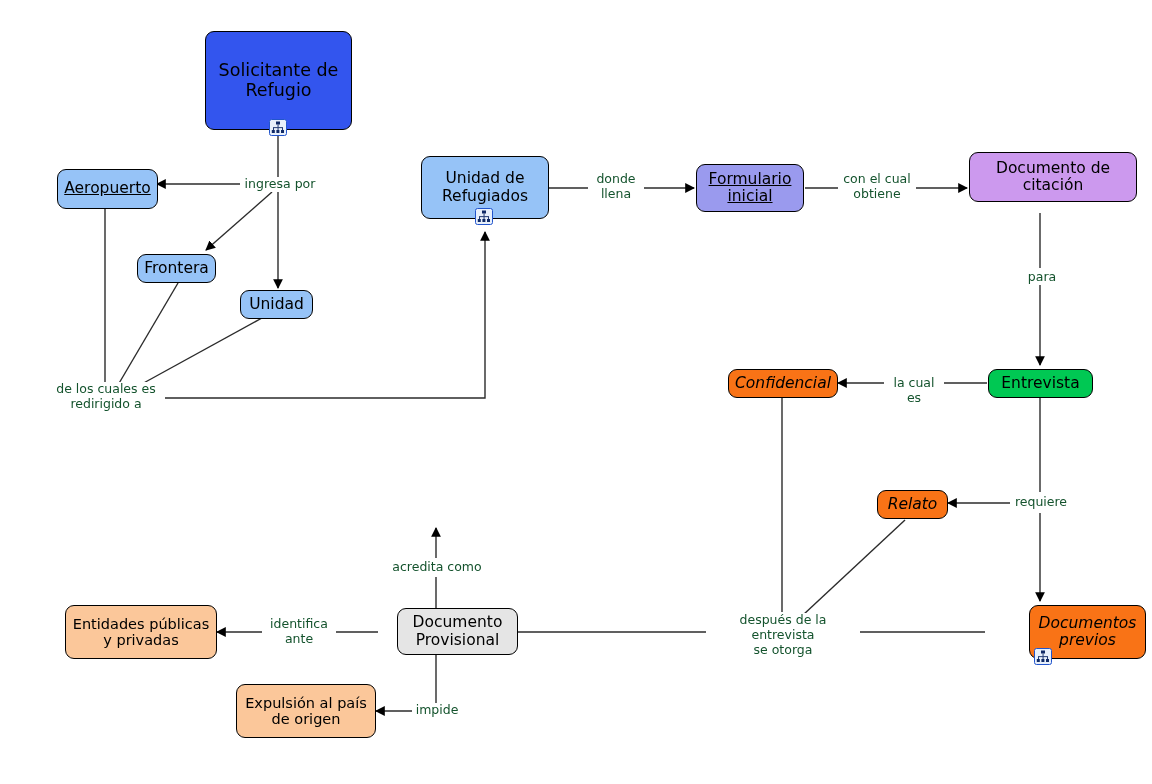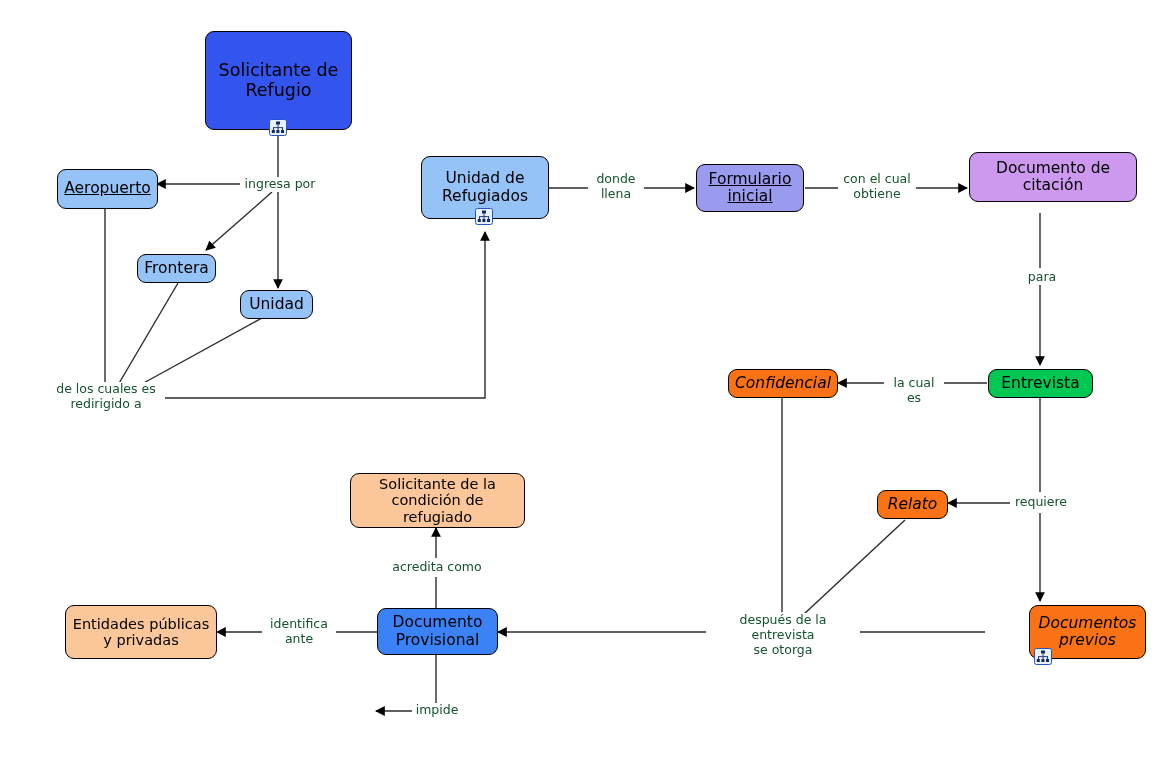--- a/index.html
+++ b/index.html
@@ -45,21 +45,21 @@
   .n-med      { font-size: 15.5px; }
   .n-sm       { font-size: 14.5px; }
 
   
   .c-blue-dark  { background: #3355ee; }
   .c-blue-light { background: #96c3f7; }
   .c-periwinkle { background: #9a9aee; }
   .c-violet     { background: #cc99ee; }
   .c-green-dark { background: #00c853; }
   .c-green-light{ background: #f97316; font-style: italic; }
-  .c-orange-dark{ background: #3b82f6; }
+  .c-orange-dark{ background: #e5e5e5; margin-left: 20px; }
   .c-orange-light{ background: #fbc79a; }
 
   .link-label {
     position: absolute;
     font-size: 12.5px;
     color: #14532d;
     text-align: center;
     line-height: 1.18;
     white-space: pre-line;
     background: #ffffff;
@@ -169,26 +169,26 @@
   <div class="node c-green-light n-med" style="left:728px; top:369px; width:110px; height:29px;">Confidencial</div>
 
   <div class="node c-green-light n-med" style="left:877px; top:490px; width:71px;  height:29px;">Relato</div>
 
   <div class="node c-green-light n-med" style="left:985px; top:605px; width:117px; height:54px;margin-left:44px;">Documentos
 previos</div>
 
   <div class="node c-orange-dark n-med" style="left:377px; top:608px; width:121px; height:47px;">Documento
 Provisional</div>
 
-  <div class="node c-orange-light n-sm" style="left:350px; top:473px; width:175px; height:55px;">Solicitante de la
-condición de refugiado</div>
 
   <div class="node c-orange-light n-sm" style="left:65px;  top:605px; width:152px; height:54px;">Entidades públicas
 y privadas</div>
 
+  <div class="node c-orange-light n-sm" style="left:236px; top:684px; width:140px; height:54px;">Expulsión al país
+de origen</div>
 
   <svg class="submap-icon" style="left:269px; top:119px;" viewBox="0 0 18 19" xmlns="http://www.w3.org/2000/svg">
     <rect x="0.5" y="0.5" width="17" height="16" rx="2" fill="#e8f0fb" stroke="#2255cc" stroke-width="1"></rect>
     <rect x="7" y="2.5" width="4" height="3" fill="#102a66"></rect>
     <rect x="8.6" y="5.5" width="0.9" height="3" fill="#102a66"></rect>
     <rect x="4" y="8.2" width="10" height="0.9" fill="#102a66"></rect>
     <rect x="4" y="9" width="0.9" height="2" fill="#102a66"></rect>
     <rect x="8.6" y="9" width="0.9" height="2" fill="#102a66"></rect>
     <rect x="13.1" y="9" width="0.9" height="2" fill="#102a66"></rect>
     <rect x="2.8" y="11" width="3" height="3" fill="#102a66"></rect>

